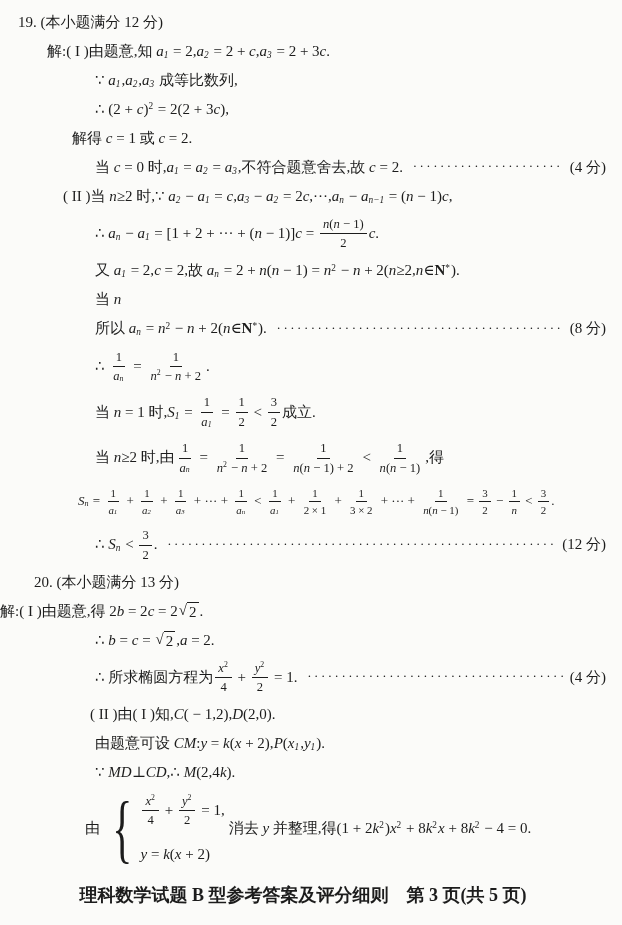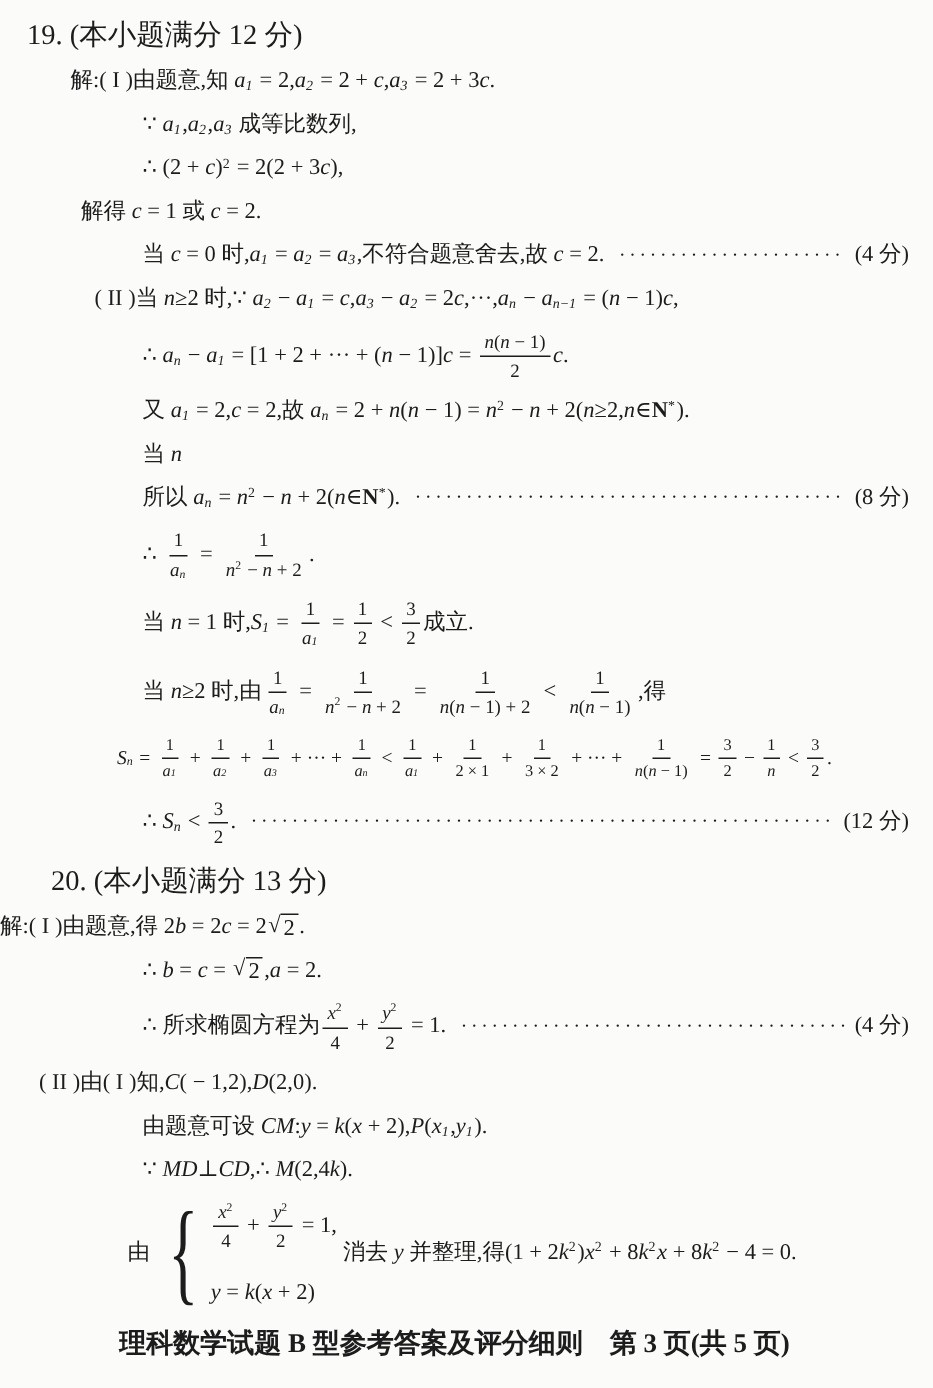--- a/index.html
+++ b/index.html
@@ -12,21 +12,21 @@
     box-sizing:border-box;width:622px;height:925px;
     padding:12px 16px 12px 0;
     display:flex;flex-direction:column;
   }
   .problem{display:block;}
   .line{
     display:flex;align-items:center;white-space:pre;
     font-size:15px;line-height:1.3;margin-bottom:8px;min-height:21px;
   }
   .line>span{flex:0 0 auto;}
-  .hdr{font-size:19px;text-align:center;}
+  .hdr{font-size:15px;text-align:center;}
   .mt{}
   .mb{font-weight:bold;}
   .mi{font-style:italic;}
   .msub{font-style:italic;font-size:0.62em;position:relative;top:0.35em;margin:0 1px 0 0;}
   .msup{font-size:0.62em;position:relative;top:-0.38em;margin:0 1px 0 0;}
   .frac{
     display:inline-flex;flex-direction:column;align-items:center;
     font-size:0.84em;margin:1px 2px;vertical-align:middle;
   }
   .fr-num{display:flex;align-items:center;justify-content:center;
@@ -53,38 +53,38 @@
 </head>
 <body>
 
 <div class="page">
   <div id="problems">
       <div class="problem">
         <div class="line hdr" style="margin-left: 18px;">19. (本小题满分 12 分)</div>
         <div class="line" style="margin-left: 47px;"><span class="mt">解:( I )由题意,知 </span><span class="mi">a</span><span class="msub">1</span><span class="mt"> = 2,</span><span class="mi">a</span><span class="msub">2</span><span class="mt"> = 2 + </span><span class="mi">c</span><span class="mt">,</span><span class="mi">a</span><span class="msub">3</span><span class="mt"> = 2 + 3</span><span class="mi">c</span><span class="mt">.</span></div>
         <div class="line" style="margin-left: 95px;"><span class="mt">∵ </span><span class="mi">a</span><span class="msub">1</span><span class="mt">,</span><span class="mi">a</span><span class="msub">2</span><span class="mt">,</span><span class="mi">a</span><span class="msub">3</span><span class="mt"> 成等比数列,</span></div>
         <div class="line" style="margin-left: 95px;"><span class="mt">∴ (2 + </span><span class="mi">c</span><span class="mt">)</span><span class="msup">2</span><span class="mt"> = 2(2 + 3</span><span class="mi">c</span><span class="mt">),</span></div>
-        <div class="line" style="margin-left: 54px;"><span class="mt">解得 </span><span class="mi">c</span><span class="mt"> = 1 或 </span><span class="mi">c</span><span class="mt"> = 2.</span></div>
+        <div class="line" style="margin-left: 72px;"><span class="mt">解得 </span><span class="mi">c</span><span class="mt"> = 1 或 </span><span class="mi">c</span><span class="mt"> = 2.</span></div>
         <div class="line" style="margin-left: 95px;"><span class="mt">当 </span><span class="mi">c</span><span class="mt"> = 0 时,</span><span class="mi">a</span><span class="msub">1</span><span class="mt"> = </span><span class="mi">a</span><span class="msub">2</span><span class="mt"> = </span><span class="mi">a</span><span class="msub">3</span><span class="mt">,不符合题意舍去,故 </span><span class="mi">c</span><span class="mt"> = 2. </span><span class="dots">········································································································</span><span class="mt">(4 分)</span></div>
         <div class="line" style="margin-left: 63px;"><span class="mt">( II )当 </span><span class="mi">n</span><span class="mt">≥2 时,∵ </span><span class="mi">a</span><span class="msub">2</span><span class="mt"> − </span><span class="mi">a</span><span class="msub">1</span><span class="mt"> = </span><span class="mi">c</span><span class="mt">,</span><span class="mi">a</span><span class="msub">3</span><span class="mt"> − </span><span class="mi">a</span><span class="msub">2</span><span class="mt"> = 2</span><span class="mi">c</span><span class="mt">,···,</span><span class="mi">a</span><span class="msub">n</span><span class="mt"> − </span><span class="mi">a</span><span class="msub">n−1</span><span class="mt"> = (</span><span class="mi">n</span><span class="mt"> − 1)</span><span class="mi">c</span><span class="mt">,</span></div>
         <div class="line" style="margin-left: 95px;"><span class="mt">∴ </span><span class="mi">a</span><span class="msub">n</span><span class="mt"> − </span><span class="mi">a</span><span class="msub">1</span><span class="mt"> = [1 + 2 + ··· + (</span><span class="mi">n</span><span class="mt"> − 1)]</span><span class="mi">c</span><span class="mt"> = </span><span class="frac"><span class="fr-num"><span class="mi">n</span><span class="mt">(</span><span class="mi">n</span><span class="mt"> − 1)</span></span><span class="fr-den"><span class="mt">2</span></span></span><span class="mi">c</span><span class="mt">.</span></div>
         <div class="line" style="margin-left: 95px;"><span class="mt">又 </span><span class="mi">a</span><span class="msub">1</span><span class="mt"> = 2,</span><span class="mi">c</span><span class="mt"> = 2,故 </span><span class="mi">a</span><span class="msub">n</span><span class="mt"> = 2 + </span><span class="mi">n</span><span class="mt">(</span><span class="mi">n</span><span class="mt"> − 1) = </span><span class="mi">n</span><span class="msup">2</span><span class="mt"> − </span><span class="mi">n</span><span class="mt"> + 2(</span><span class="mi">n</span><span class="mt">≥2,</span><span class="mi">n</span><span class="mt">∈</span><span class="mt mb">N</span><span class="msup">*</span><span class="mt">).</span></div>
         <div class="line" style="margin-left: 95px;"><span class="mt">当 </span><span class="mi">n</span></div>
         <div class="line" style="margin-left: 95px;"><span class="mt">所以 </span><span class="mi">a</span><span class="msub">n</span><span class="mt"> = </span><span class="mi">n</span><span class="msup">2</span><span class="mt"> − </span><span class="mi">n</span><span class="mt"> + 2(</span><span class="mi">n</span><span class="mt">∈</span><span class="mt mb">N</span><span class="msup">*</span><span class="mt">). </span><span class="dots">········································································································</span><span class="mt">(8 分)</span></div>
         <div class="line" style="margin-left: 95px;"><span class="mt">∴ </span><span class="frac"><span class="fr-num"><span class="mt">1</span></span><span class="fr-den"><span class="mi">a</span><span class="msub">n</span></span></span><span class="mt"> = </span><span class="frac"><span class="fr-num"><span class="mt">1</span></span><span class="fr-den"><span class="mi">n</span><span class="msup">2</span><span class="mt"> − </span><span class="mi">n</span><span class="mt"> + 2</span></span></span><span class="mt">.</span></div>
         <div class="line" style="margin-left: 95px;"><span class="mt">当 </span><span class="mi">n</span><span class="mt"> = 1 时,</span><span class="mi">S</span><span class="msub">1</span><span class="mt"> = </span><span class="frac"><span class="fr-num"><span class="mt">1</span></span><span class="fr-den"><span class="mi">a</span><span class="msub">1</span></span></span><span class="mt"> = </span><span class="frac"><span class="fr-num"><span class="mt">1</span></span><span class="fr-den"><span class="mt">2</span></span></span><span class="mt"> &lt; </span><span class="frac"><span class="fr-num"><span class="mt">3</span></span><span class="fr-den"><span class="mt">2</span></span></span><span class="mt">成立.</span></div>
         <div class="line" style="margin-left: 95px;"><span class="mt">当 </span><span class="mi">n</span><span class="mt">≥2 时,由</span><span class="frac"><span class="fr-num"><span class="mt">1</span></span><span class="fr-den"><span class="mi">a</span><span class="msub">n</span></span></span><span class="mt"> = </span><span class="frac"><span class="fr-num"><span class="mt">1</span></span><span class="fr-den"><span class="mi">n</span><span class="msup">2</span><span class="mt"> − </span><span class="mi">n</span><span class="mt"> + 2</span></span></span><span class="mt"> = </span><span class="frac"><span class="fr-num"><span class="mt">1</span></span><span class="fr-den"><span class="mi">n</span><span class="mt">(</span><span class="mi">n</span><span class="mt"> − 1) + 2</span></span></span><span class="mt"> &lt; </span><span class="frac"><span class="fr-num"><span class="mt">1</span></span><span class="fr-den"><span class="mi">n</span><span class="mt">(</span><span class="mi">n</span><span class="mt"> − 1)</span></span></span><span class="mt">,得</span></div>
         <div class="line" style="margin-left: 78px; font-size: 13px;"><span class="mi">S</span><span class="msub">n</span><span class="mt"> = </span><span class="frac"><span class="fr-num"><span class="mt">1</span></span><span class="fr-den"><span class="mi">a</span><span class="msub">1</span></span></span><span class="mt"> + </span><span class="frac"><span class="fr-num"><span class="mt">1</span></span><span class="fr-den"><span class="mi">a</span><span class="msub">2</span></span></span><span class="mt"> + </span><span class="frac"><span class="fr-num"><span class="mt">1</span></span><span class="fr-den"><span class="mi">a</span><span class="msub">3</span></span></span><span class="mt"> + ··· + </span><span class="frac"><span class="fr-num"><span class="mt">1</span></span><span class="fr-den"><span class="mi">a</span><span class="msub">n</span></span></span><span class="mt"> &lt; </span><span class="frac"><span class="fr-num"><span class="mt">1</span></span><span class="fr-den"><span class="mi">a</span><span class="msub">1</span></span></span><span class="mt"> + </span><span class="frac"><span class="fr-num"><span class="mt">1</span></span><span class="fr-den"><span class="mt">2 × 1</span></span></span><span class="mt"> + </span><span class="frac"><span class="fr-num"><span class="mt">1</span></span><span class="fr-den"><span class="mt">3 × 2</span></span></span><span class="mt"> + ··· + </span><span class="frac"><span class="fr-num"><span class="mt">1</span></span><span class="fr-den"><span class="mi">n</span><span class="mt">(</span><span class="mi">n</span><span class="mt"> − 1)</span></span></span><span class="mt"> = </span><span class="frac"><span class="fr-num"><span class="mt">3</span></span><span class="fr-den"><span class="mt">2</span></span></span><span class="mt"> − </span><span class="frac"><span class="fr-num"><span class="mt">1</span></span><span class="fr-den"><span class="mi">n</span></span></span><span class="mt"> &lt; </span><span class="frac"><span class="fr-num"><span class="mt">3</span></span><span class="fr-den"><span class="mt">2</span></span></span><span class="mt">.</span></div>
         <div class="line" style="margin-left: 95px;"><span class="mt">∴ </span><span class="mi">S</span><span class="msub">n</span><span class="mt"> &lt; </span><span class="frac"><span class="fr-num"><span class="mt">3</span></span><span class="fr-den"><span class="mt">2</span></span></span><span class="mt">. </span><span class="dots">········································································································</span><span class="mt">(12 分)</span></div>
       </div>
       <div class="problem">
         <div class="line hdr" style="margin-left: 34px;">20. (本小题满分 13 分)</div>
         <div class="line" style=""><span class="mt">解:( I )由题意,得 2</span><span class="mi">b</span><span class="mt"> = 2</span><span class="mi">c</span><span class="mt"> = 2</span><span class="sqrt"><span class="rad">√</span><span class="rdx">2</span></span><span class="mt">.</span></div>
         <div class="line" style="margin-left: 95px;"><span class="mt">∴ </span><span class="mi">b</span><span class="mt"> = </span><span class="mi">c</span><span class="mt"> = </span><span class="sqrt"><span class="rad">√</span><span class="rdx">2</span></span><span class="mt">,</span><span class="mi">a</span><span class="mt"> = 2.</span></div>
         <div class="line" style="margin-left: 95px;"><span class="mt">∴ 所求椭圆方程为</span><span class="frac"><span class="fr-num"><span class="mi">x</span><span class="msup">2</span></span><span class="fr-den"><span class="mt">4</span></span></span><span class="mt"> + </span><span class="frac"><span class="fr-num"><span class="mi">y</span><span class="msup">2</span></span><span class="fr-den"><span class="mt">2</span></span></span><span class="mt"> = 1. </span><span class="dots">········································································································</span><span class="mt">(4 分)</span></div>
-        <div class="line" style="margin-left: 26px;"><span class="mt">( II )由( I )知,</span><span class="mi">C</span><span class="mt">( − 1,2),</span><span class="mi">D</span><span class="mt">(2,0).</span></div>
+        <div class="line" style="margin-left: 90px;"><span class="mt">( II )由( I )知,</span><span class="mi">C</span><span class="mt">( − 1,2),</span><span class="mi">D</span><span class="mt">(2,0).</span></div>
         <div class="line" style="margin-left: 95px;"><span class="mt">由题意可设 </span><span class="mi">CM</span><span class="mt">:</span><span class="mi">y</span><span class="mt"> = </span><span class="mi">k</span><span class="mt">(</span><span class="mi">x</span><span class="mt"> + 2),</span><span class="mi">P</span><span class="mt">(</span><span class="mi">x</span><span class="msub">1</span><span class="mt">,</span><span class="mi">y</span><span class="msub">1</span><span class="mt">).</span></div>
         <div class="line" style="margin-left: 95px;"><span class="mt">∵ </span><span class="mi">MD</span><span class="mt">⊥</span><span class="mi">CD</span><span class="mt">,∴ </span><span class="mi">M</span><span class="mt">(2,4</span><span class="mi">k</span><span class="mt">).</span></div>
         <div class="line" style="margin-left: 85px;"><span class="mt">由</span><span class="cases"><span class="brace">{</span><span class="rows"><span class="crow"><span class="frac"><span class="fr-num"><span class="mi">x</span><span class="msup">2</span></span><span class="fr-den"><span class="mt">4</span></span></span><span class="mt"> + </span><span class="frac"><span class="fr-num"><span class="mi">y</span><span class="msup">2</span></span><span class="fr-den"><span class="mt">2</span></span></span><span class="mt"> = 1,</span></span><span class="crow"><span class="mi">y</span><span class="mt"> = </span><span class="mi">k</span><span class="mt">(</span><span class="mi">x</span><span class="mt"> + 2)</span></span></span></span><span class="mt">消去 </span><span class="mi">y</span><span class="mt"> 并整理,得(1 + 2</span><span class="mi">k</span><span class="msup">2</span><span class="mt">)</span><span class="mi">x</span><span class="msup">2</span><span class="mt"> + 8</span><span class="mi">k</span><span class="msup">2</span><span class="mi">x</span><span class="mt"> + 8</span><span class="mi">k</span><span class="msup">2</span><span class="mt"> − 4 = 0.</span></div>
       </div>
     </div>
   <div class="footer">理科数学试题 B 型参考答案及评分细则　第 3 页(共 5 页)</div>
 </div>
 
 </body></html>

